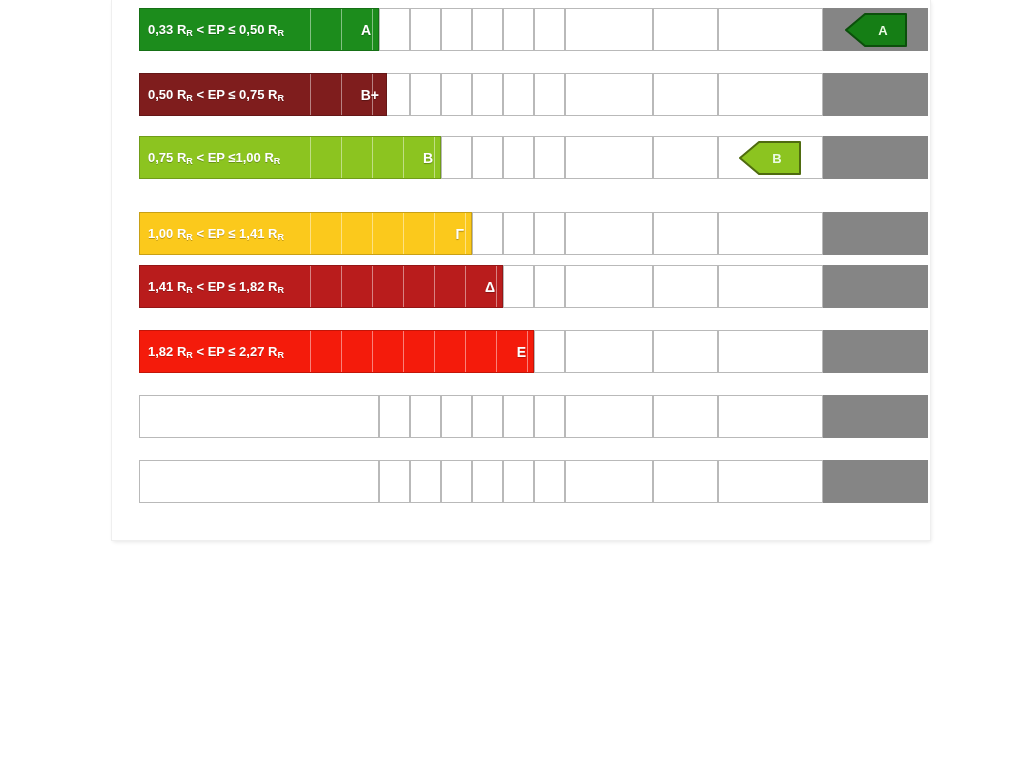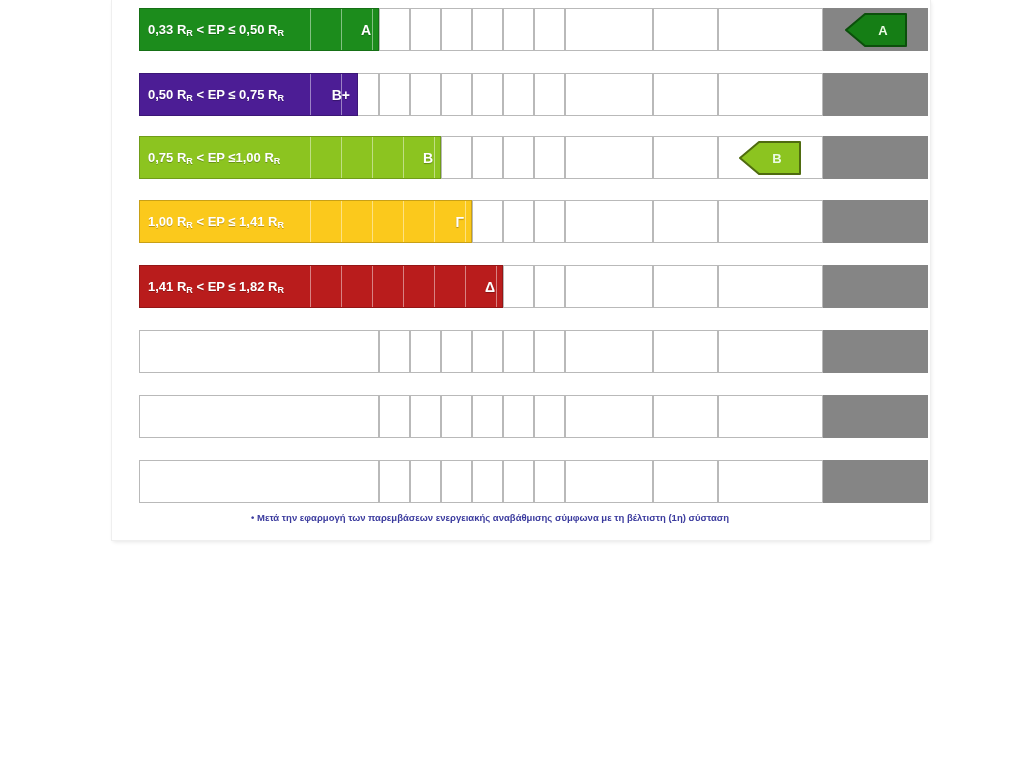--- a/index.html
+++ b/index.html
@@ -206,21 +206,21 @@
           <div class="cell" style="left: 302px; width: 31px;"></div>
           <div class="cell" style="left: 333px; width: 31px;"></div>
           <div class="cell" style="left: 364px; width: 31px;"></div>
           <div class="cell" style="left: 395px; width: 31px;"></div>
           <div class="cell" style="left: 426px; width: 88px;"></div>
           <div class="cell" style="left: 514px; width: 65px;"></div>
           <div class="cell" style="left: 579px; width: 105px;"></div>
           <div class="cell" style="left: 684px; width: 105px;"></div>
         </div>
         <div class="grey-col"></div>
-        <div class="bar" style="width: 219px; background: #4c1d95;">
+        <div class="bar" style="width: 248px; background: #7f1d1d;">
           <div class="tick" style="left: 170px;"></div>
           <div class="tick" style="left: 201px;"></div>
           <div class="tick" style="left: 232px;"></div>
           <div class="tick" style="left: 263px;"></div>
           <div class="range-label">0,50 R<sub>R</sub> &lt; EP ≤ 0,75 R<sub>R</sub></div>
           <div class="class-letter">B+</div>
         </div>
       </div>
       <div class="row" style="top: 136px;">
         <div class="grid">
@@ -246,21 +246,21 @@
           <div class="range-label">0,75 R<sub>R</sub> &lt; EP ≤1,00 R<sub>R</sub></div>
           <div class="class-letter">B</div>
         </div>
         <div class="badge" style="left: 600px;">
           <svg width="62" height="34" viewBox="0 0 62 34">
             <polygon points="20,1 61,1 61,33 20,33 1,17" fill="#8CC420" stroke="#4F6B10" stroke-width="2" stroke-linejoin="round"></polygon>
           </svg>
           <div class="badge-letter">B</div>
         </div>
       </div>
-      <div class="row" style="top: 200px;">
+      <div class="row" style="top: 212px;">
         <div class="grid">
           <div class="cell" style="left: 0px; width: 240px;"></div>
           <div class="cell" style="left: 240px; width: 31px;"></div>
           <div class="cell" style="left: 271px; width: 31px;"></div>
           <div class="cell" style="left: 302px; width: 31px;"></div>
           <div class="cell" style="left: 333px; width: 31px;"></div>
           <div class="cell" style="left: 364px; width: 31px;"></div>
           <div class="cell" style="left: 395px; width: 31px;"></div>
           <div class="cell" style="left: 426px; width: 88px;"></div>
           <div class="cell" style="left: 514px; width: 65px;"></div>
@@ -314,20 +314,32 @@
           <div class="cell" style="left: 302px; width: 31px;"></div>
           <div class="cell" style="left: 333px; width: 31px;"></div>
           <div class="cell" style="left: 364px; width: 31px;"></div>
           <div class="cell" style="left: 395px; width: 31px;"></div>
           <div class="cell" style="left: 426px; width: 88px;"></div>
           <div class="cell" style="left: 514px; width: 65px;"></div>
           <div class="cell" style="left: 579px; width: 105px;"></div>
           <div class="cell" style="left: 684px; width: 105px;"></div>
         </div>
         <div class="grey-col"></div>
+        <div class="bar" style="width: 395px; background: rgb(244, 27, 11);">
+          <div class="tick" style="left: 170px;"></div>
+          <div class="tick" style="left: 201px;"></div>
+          <div class="tick" style="left: 232px;"></div>
+          <div class="tick" style="left: 263px;"></div>
+          <div class="tick" style="left: 294px;"></div>
+          <div class="tick" style="left: 325px;"></div>
+          <div class="tick" style="left: 356px;"></div>
+          <div class="tick" style="left: 387px;"></div>
+          <div class="range-label">1,82 R<sub>R</sub> &lt; EP ≤ 2,27 R<sub>R</sub></div>
+          <div class="class-letter">E</div>
+        </div>
       </div>
       <div class="row" style="top: 395px;">
         <div class="grid">
           <div class="cell" style="left: 0px; width: 240px;"></div>
           <div class="cell" style="left: 240px; width: 31px;"></div>
           <div class="cell" style="left: 271px; width: 31px;"></div>
           <div class="cell" style="left: 302px; width: 31px;"></div>
           <div class="cell" style="left: 333px; width: 31px;"></div>
           <div class="cell" style="left: 364px; width: 31px;"></div>
           <div class="cell" style="left: 395px; width: 31px;"></div>
@@ -349,14 +361,13 @@
           <div class="cell" style="left: 395px; width: 31px;"></div>
           <div class="cell" style="left: 426px; width: 88px;"></div>
           <div class="cell" style="left: 514px; width: 65px;"></div>
           <div class="cell" style="left: 579px; width: 105px;"></div>
           <div class="cell" style="left: 684px; width: 105px;"></div>
         </div>
         <div class="grey-col"></div>
       </div>
     </div>
 
-  <div id="footnote">• Μετά την εφαρμογή των παρεμβάσεων ενεργειακής αναβάθμισης σύμφωνα με τη βέλτιστη (1η) σύσταση</div>
 </div>
 
 </body></html>

